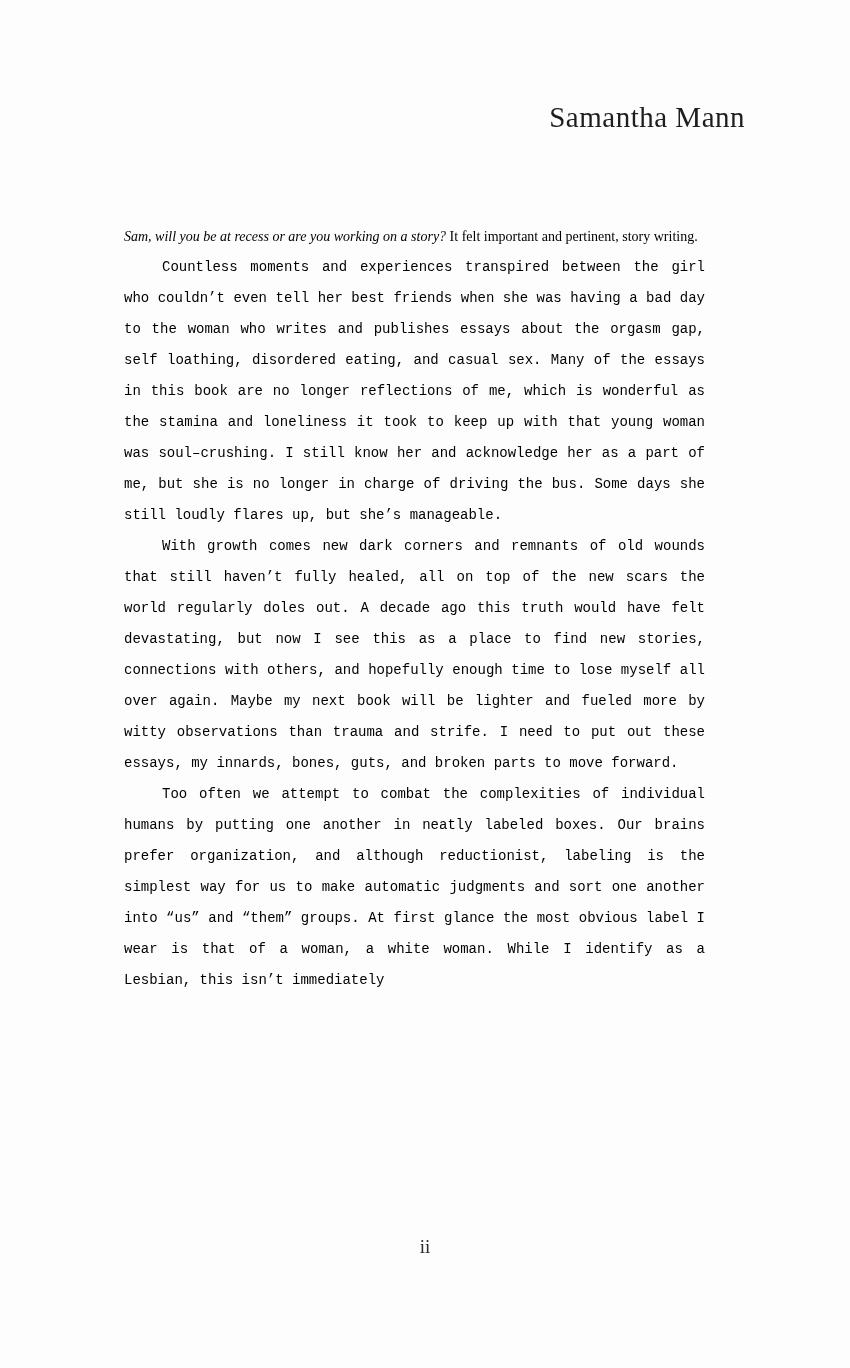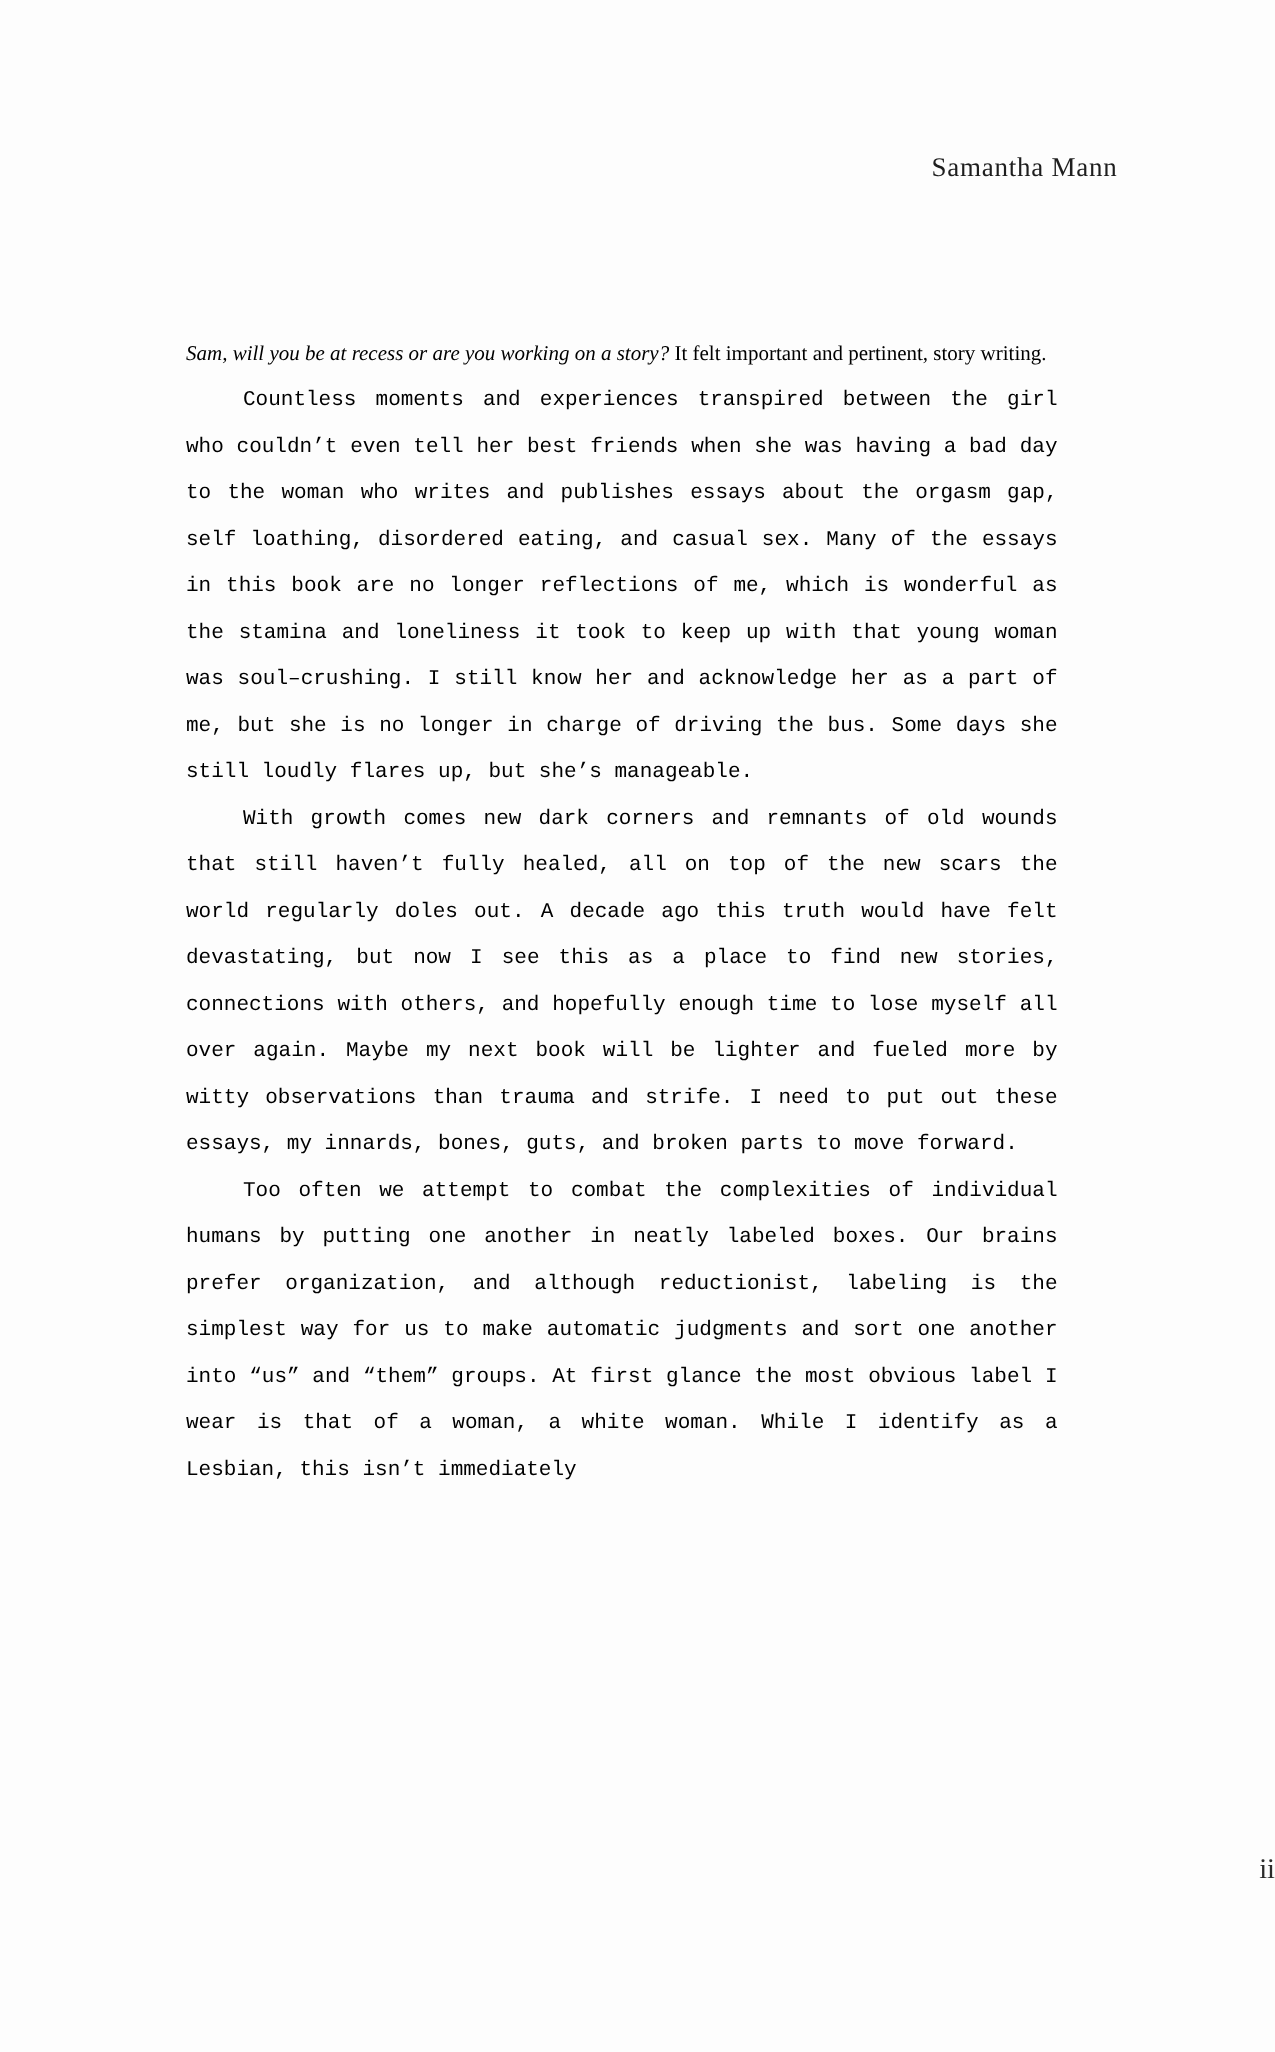--- a/index.html
+++ b/index.html
@@ -14,21 +14,21 @@
     background: #fdfdfd;
     overflow: hidden;
     font-family: "Liberation Serif", "DejaVu Serif", serif;
   }
   .running-header {
     position: absolute;
     top: 101px;
     left: 124px;
     width: 621px;
     text-align: right;
-    font-size: 18px;
+    font-size: 29px;
     letter-spacing: 0.5px;
     color: #1e1e1e;
   }
   .body-text {
     position: absolute;
     top: 180px;
     left: 124px;
     width: 581px;
     font-size: 14px;
     line-height: 31px;
@@ -46,21 +46,21 @@
     font-family: Liberation Mono, monospace;
   }
   .body-text em {
     font-style: italic;
   }
   .page-number {
     position: absolute;
     top: 1236px;
     left: 0;
     width: 100%;
-    text-align: right;
+    text-align: center;
     font-size: 19px;
     color: #2b2b2b;
   }
 </style>
 </head>
 <body>
 
 <div class="book-page">
   <div class="running-header">Samantha Mann</div>
 

